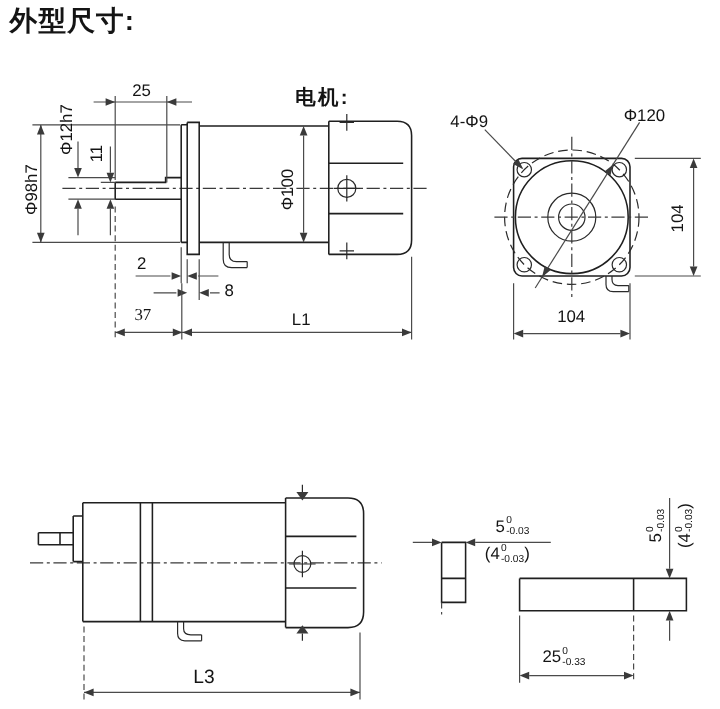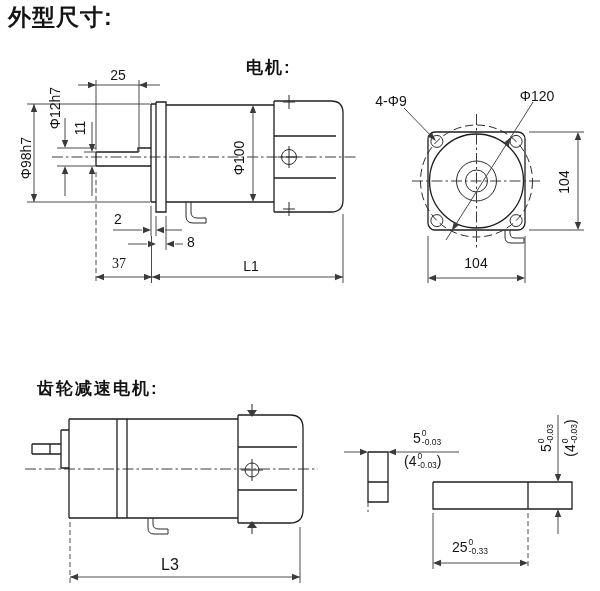--- a/index.html
+++ b/index.html
@@ -9,21 +9,21 @@
   svg *{vector-effect:non-scaling-stroke;}
   .p{stroke:#1f1f1f;stroke-width:1.3;fill:none;}
   .thin{stroke:#2a2a2a;stroke-width:1;fill:none;}
   .d{stroke:#4a4a4a;stroke-width:1;fill:none;}
   .cl{stroke:#3a3a3a;stroke-width:1;fill:none;stroke-dasharray:11 3 2.5 3;}
   .dash{stroke:#4a4a4a;stroke-width:1;fill:none;stroke-dasharray:5 3;}
   .phantom{stroke:#2a2a2a;stroke-width:1;fill:none;stroke-dasharray:8 4;}
   .ah{fill:#3a3a3a;stroke:none;}
   .lbl{position:absolute;color:#141414;white-space:nowrap;}
   .title{font-size:23px;font-weight:bold;letter-spacing:1px;}
-  .sec{font-size:17px;font-weight:bold;letter-spacing:2px;}
+  .sec{font-size:17px;font-weight:bold;letter-spacing:2px;margin-top:14px;}
   .dim{font-size:14px;text-align:center;}
   .rot{transform:rotate(-90deg);}
   .tolwrap{display:inline-flex;align-items:center;font-size:14px;justify-content:center;}
   .tol{display:inline-flex;flex-direction:column;align-items:flex-start;
        font-size:8.5px;line-height:9px;margin-left:1px;}
 </style>
 </head>
 <body>
 
 <div class="canvas">
@@ -167,21 +167,20 @@
   <div class="lbl dim" style="left:110px;top:211px;width:16px;">2</div>
   <div class="lbl dim" style="left:183px;top:234px;width:16px;">8</div>
   <div class="lbl dim" style="left:104px;top:256px;width:30px;font-family:Liberation Serif, serif;">37</div>
   <div class="lbl dim" style="left:236px;top:258px;width:30px;">L1</div>
 
   <div class="lbl dim" style="left:369px;top:93px;width:44px;">4-Φ9</div>
   <div class="lbl dim" style="left:513px;top:88px;width:48px;">Φ120</div>
   <div class="lbl dim rot" style="left:548px;top:174px;width:32px;">104</div>
   <div class="lbl dim" style="left:459px;top:255px;width:34px;">104</div>
 
-  <div class="lbl sec" style="left:37px;top:377px;">齿轮减速电机:</div>
   <div class="lbl dim" style="left:155px;top:556px;width:30px;font-size:16px;">L3</div>
 
   <div class="lbl tolwrap" style="left:413px;top:429px;">
     <span>5</span>
     <span class="tol">
       <span>0</span>
       <span>-0.03</span>
     </span>
   </div>
 

